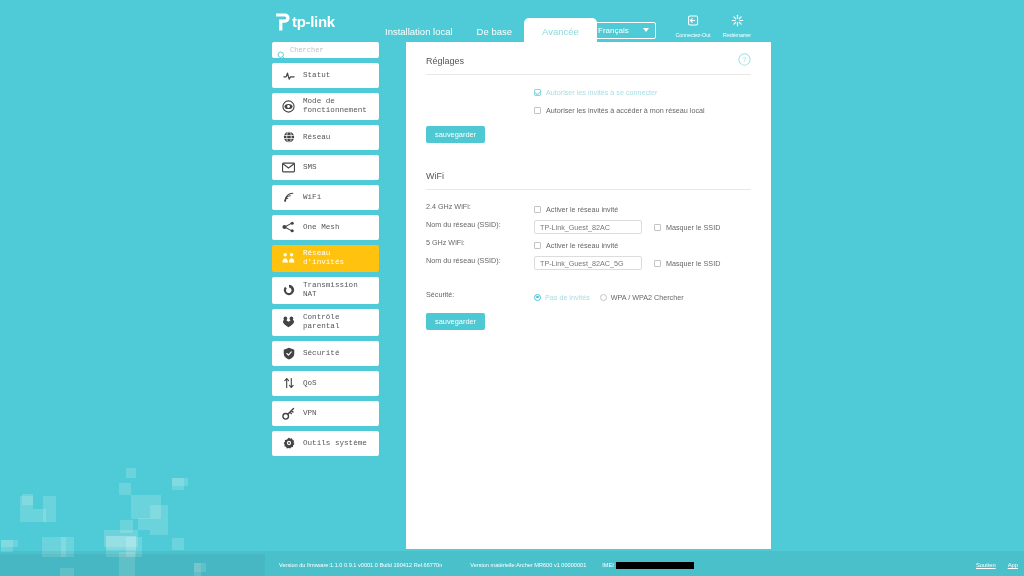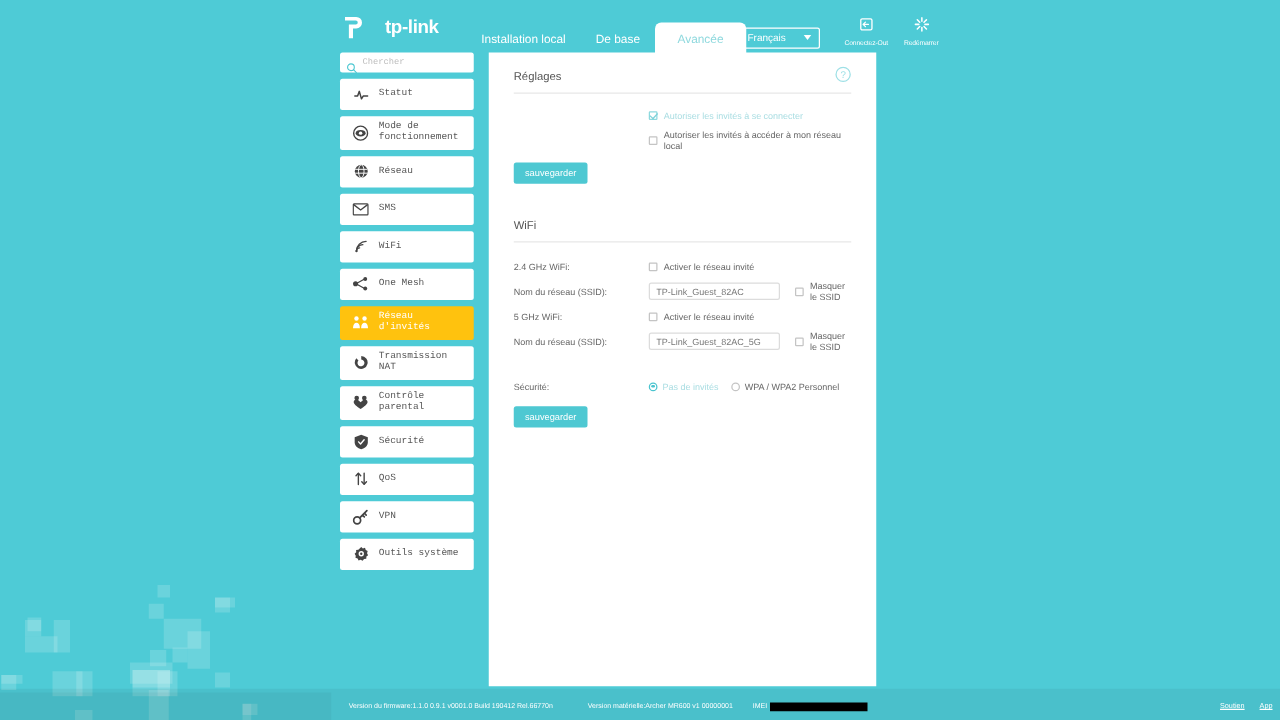--- a/index.html
+++ b/index.html
@@ -52,21 +52,21 @@
     left: 265px; top: 0;
     width: 490px; height: 46px;
   }
 
   #logo {
     position: absolute;
     left: 8px; top: 9px;
     width: 90px; height: 26px;
     display: flex;
     align-items: center;
-    gap: 17px;
+    gap: 1px;
   }
   #logo .mark {
     width: 18px; height: 20px;
     position: relative;
   }
   #logo .mark svg { display: block; }
   #logo .wordmark {
     color: #ffffff;
     font-size: 15px;
     font-weight: bold;
@@ -195,43 +195,42 @@
     align-items: center;
     justify-content: center;
     color: #444;
   }
   .side-item.active .s-ico { color: #ffffff; }
   .side-item .s-lab { line-height: 1.25; font-family: Liberation Mono, monospace; }
 
   
   #content {
     position: absolute;
-    left: 391px; top: 42px;
-    width: 310px; height: 507px;
+    left: 406px; top: 42px;
+    width: 365px; height: 507px;
     background: #ffffff;
     overflow: hidden;
   }
   .sec-head {
     position: relative;
     margin: 0 20px;
     padding: 14px 0 8px;
     border-bottom: 1px solid #e8e8e8;
     font-size: 9px;
     color: #555555;
   }
   .help-ico {
     position: absolute;
     right: 0; top: 11px;
     width: 13px; height: 13px;
     cursor: pointer;
   }
 
   .frow {
     display: flex;
-    align-items: center;
     margin: 0 20px;
     min-height: 18px;
     padding: 2px 0;
   }
   .flab {
     width: 108px;
     flex: 0 0 108px;
     font-size: 7.2px;
     color: #666666;
   }
@@ -690,21 +689,21 @@
 
     <div style="height:16px;"></div>
 
     <div class="frow">
       <span class="flab">Sécurité:</span>
       <span class="fctl">
         <span class="rdo sel"></span>
         <span class="cbl muted">Pas de invités</span>
         <span style="display:inline-flex;align-items:center;margin-left:10px;">
           <span class="rdo"></span>
-          <span class="cbl">WPA / WPA2 Personnel</span>
+          <span class="cbl">WPA / WPA2 Chercher</span>
         </span>
       </span>
     </div>
 
     <div class="save-row">
       <button class="btn-save">sauvegarder</button>
     </div>
 
   </div>
 

